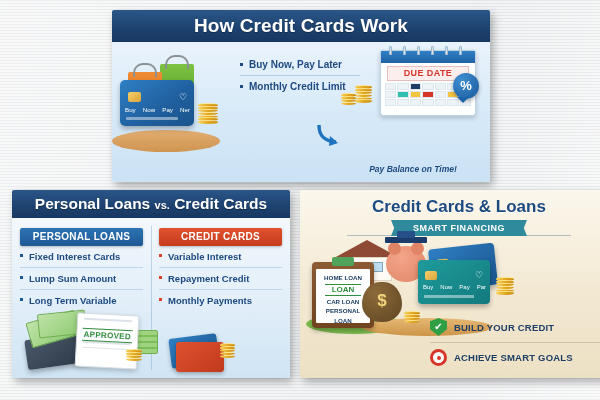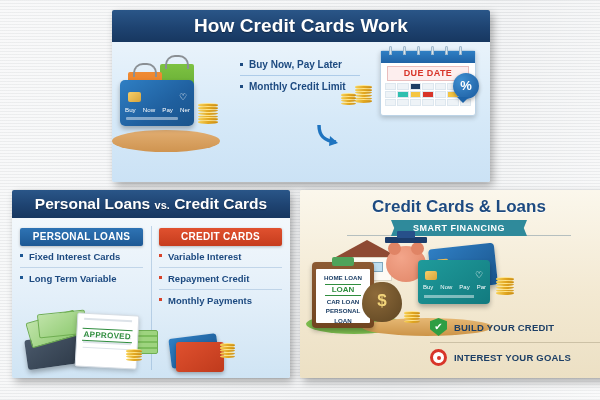--- a/index.html
+++ b/index.html
@@ -287,34 +287,36 @@
         <i style="width:15px"></i>
         <i style="width:15px"></i>
         <i style="width:15px"></i>
     </div>
 
     <svg id="arrow" viewBox="0 0 26 26">
       <path d="M3 3 C3 14, 8 19, 20 20" stroke="#1f74c0" stroke-width="3.5" fill="none"></path>
       <path d="M14 14 L22 21 L13 24 Z" fill="#1f74c0"></path>
     </svg>
 
+    <div id="tagline">Pay Balance on Time!</div>
   </div>
 </div>
 
 <div class="panel" id="panel-left">
   <div class="hdr-blue" id="left-header">
     <span>Personal Loans</span>
     <span class="vs">vs.</span>
     <span>Credit Cards</span>
   </div>
   <div id="left-body">
 
     <div class="col">
       <div class="cap blue">PERSONAL LOANS</div>
       <div class="li bl">Fixed Interest Cards</div>
+      <div class="li bl">Lump Sum Amount</div>
       <div class="li bl">Long Term Variable</div>
     </div>
 
     <div class="col">
       <div class="cap red">CREDIT CARDS</div>
       <div class="li rd">Variable Interest</div>
       <div class="li rd">Repayment Credit</div>
       <div class="li rd">Monthly Payments</div>
     </div>
 
@@ -424,17 +426,17 @@
       </div>
     </div>
 
     <div id="benefits">
       <div class="ben">
         <div class="shield">✔</div>
         <span class="t">BUILD YOUR CREDIT</span>
       </div>
       <div class="ben">
         <div class="target"></div>
-        <span class="t">INTEREST YOUR GOALS</span>
+        <span class="t">ACHIEVE SMART GOALS</span>
       </div>
     </div>
   </div>
 </div>
 
 </body></html>

